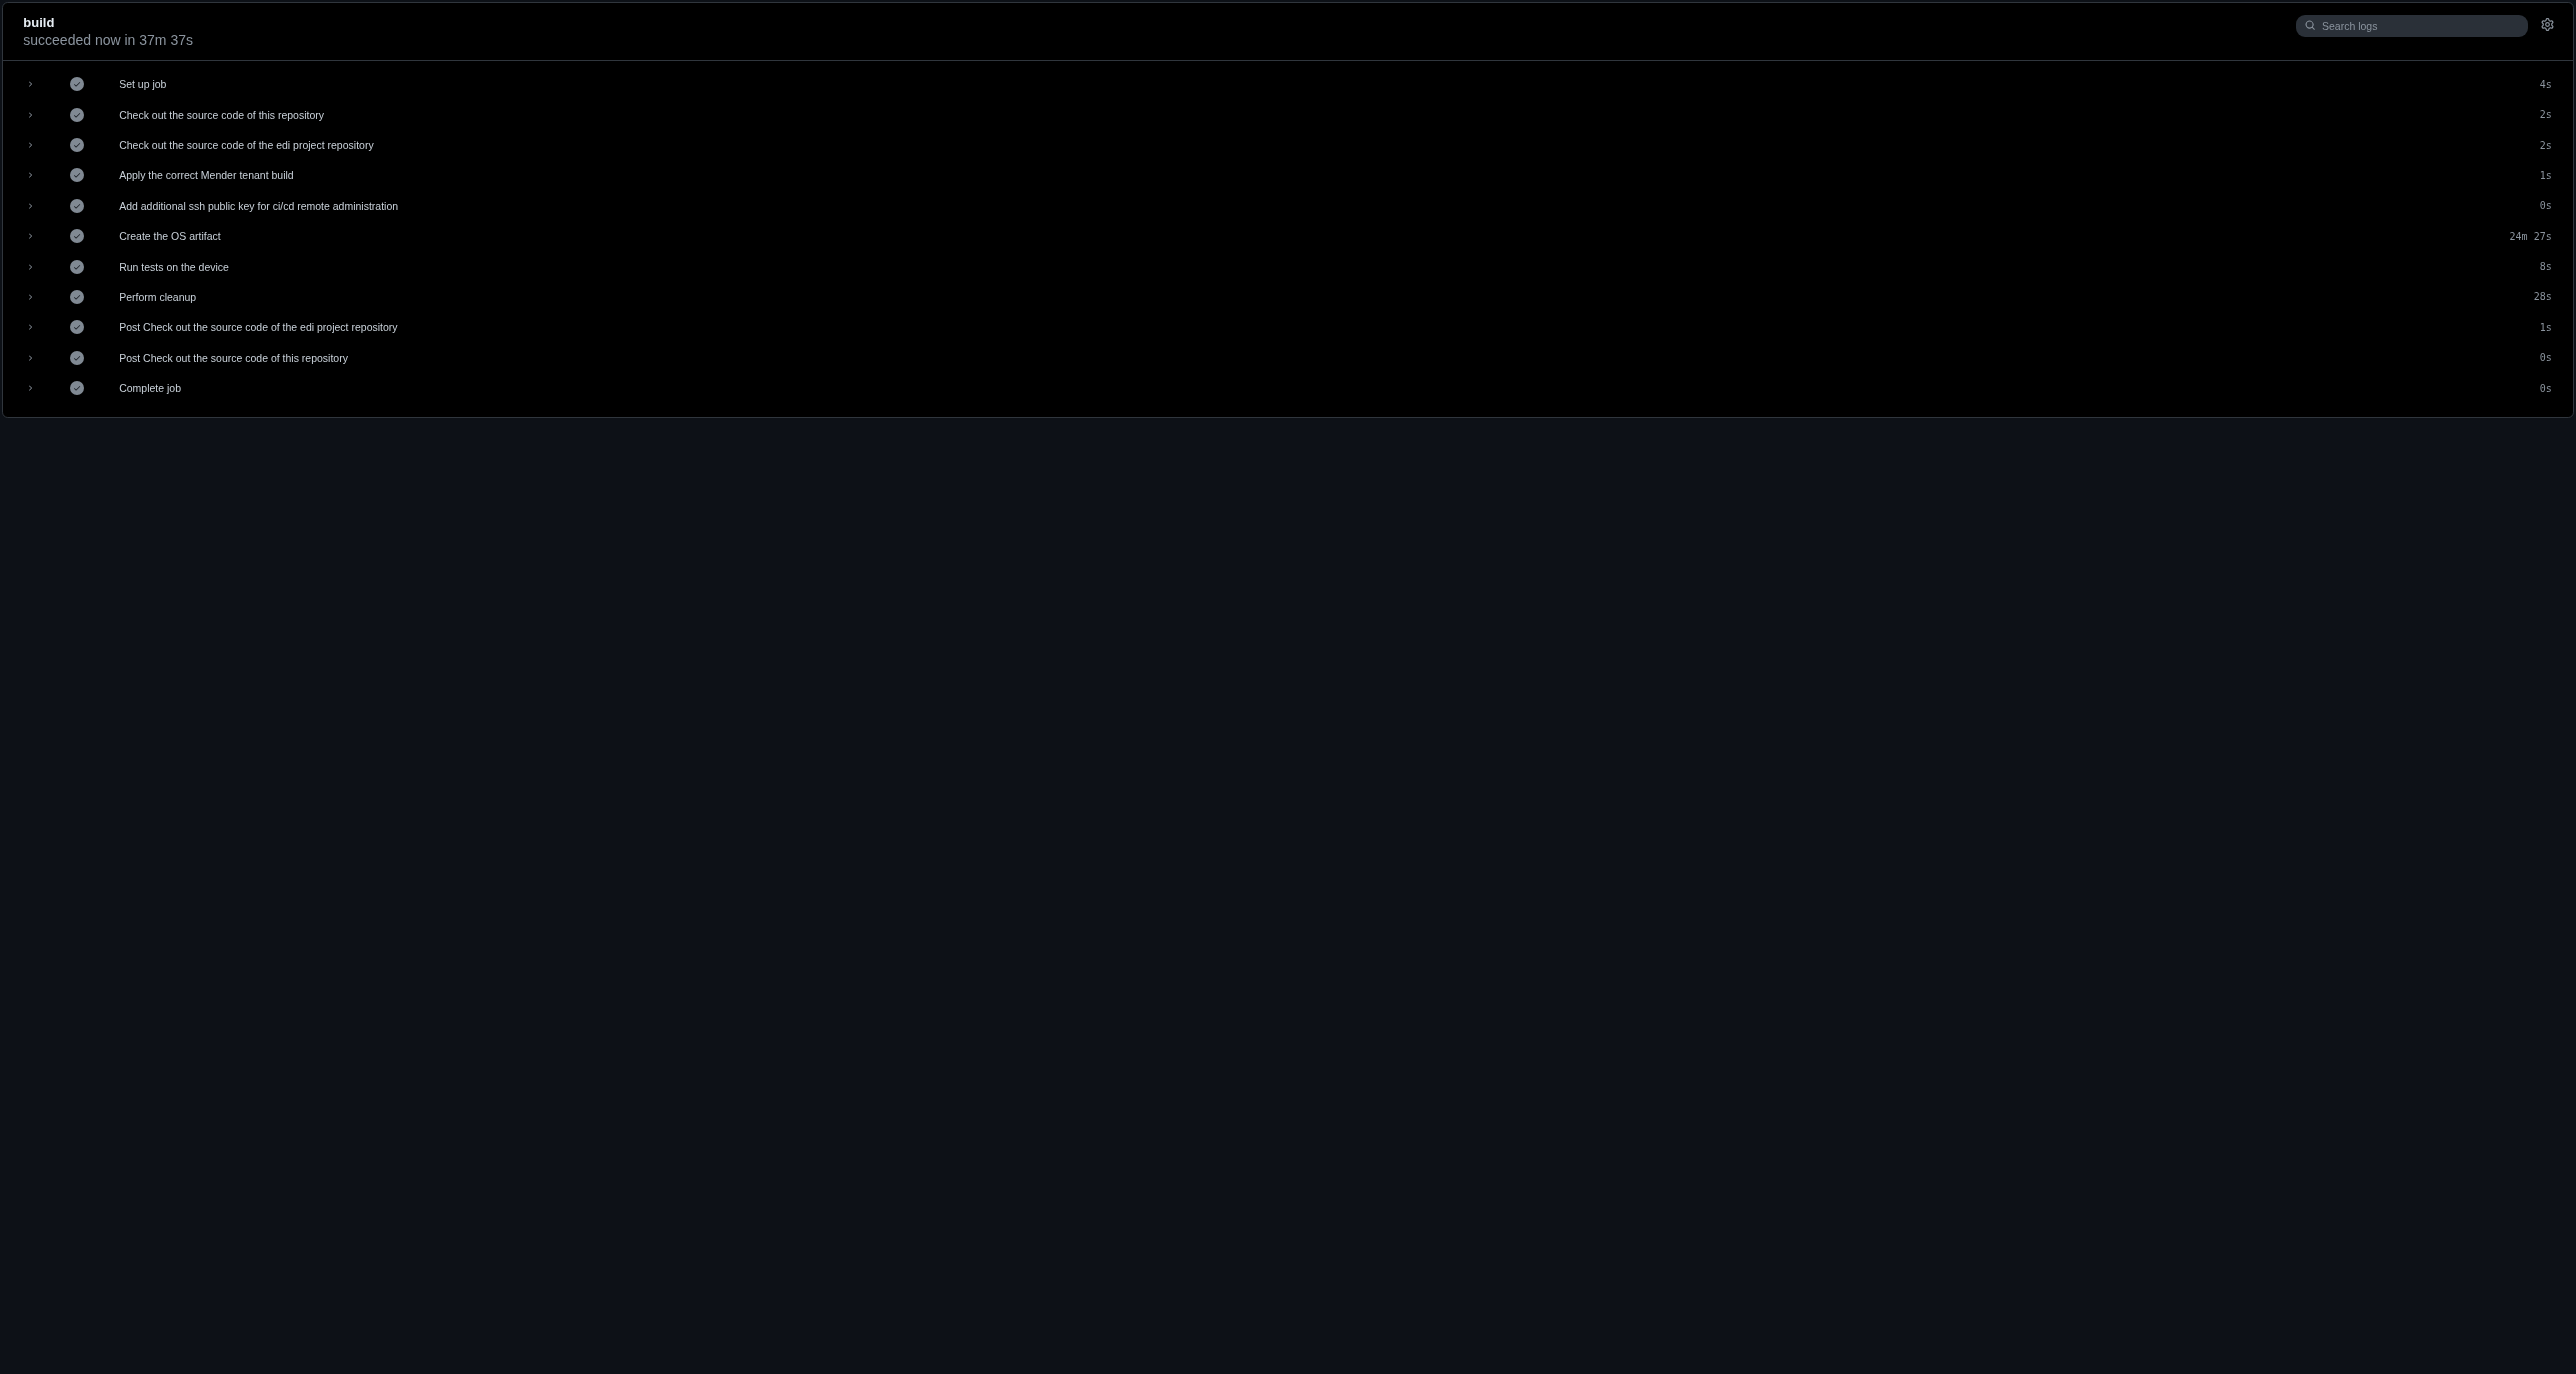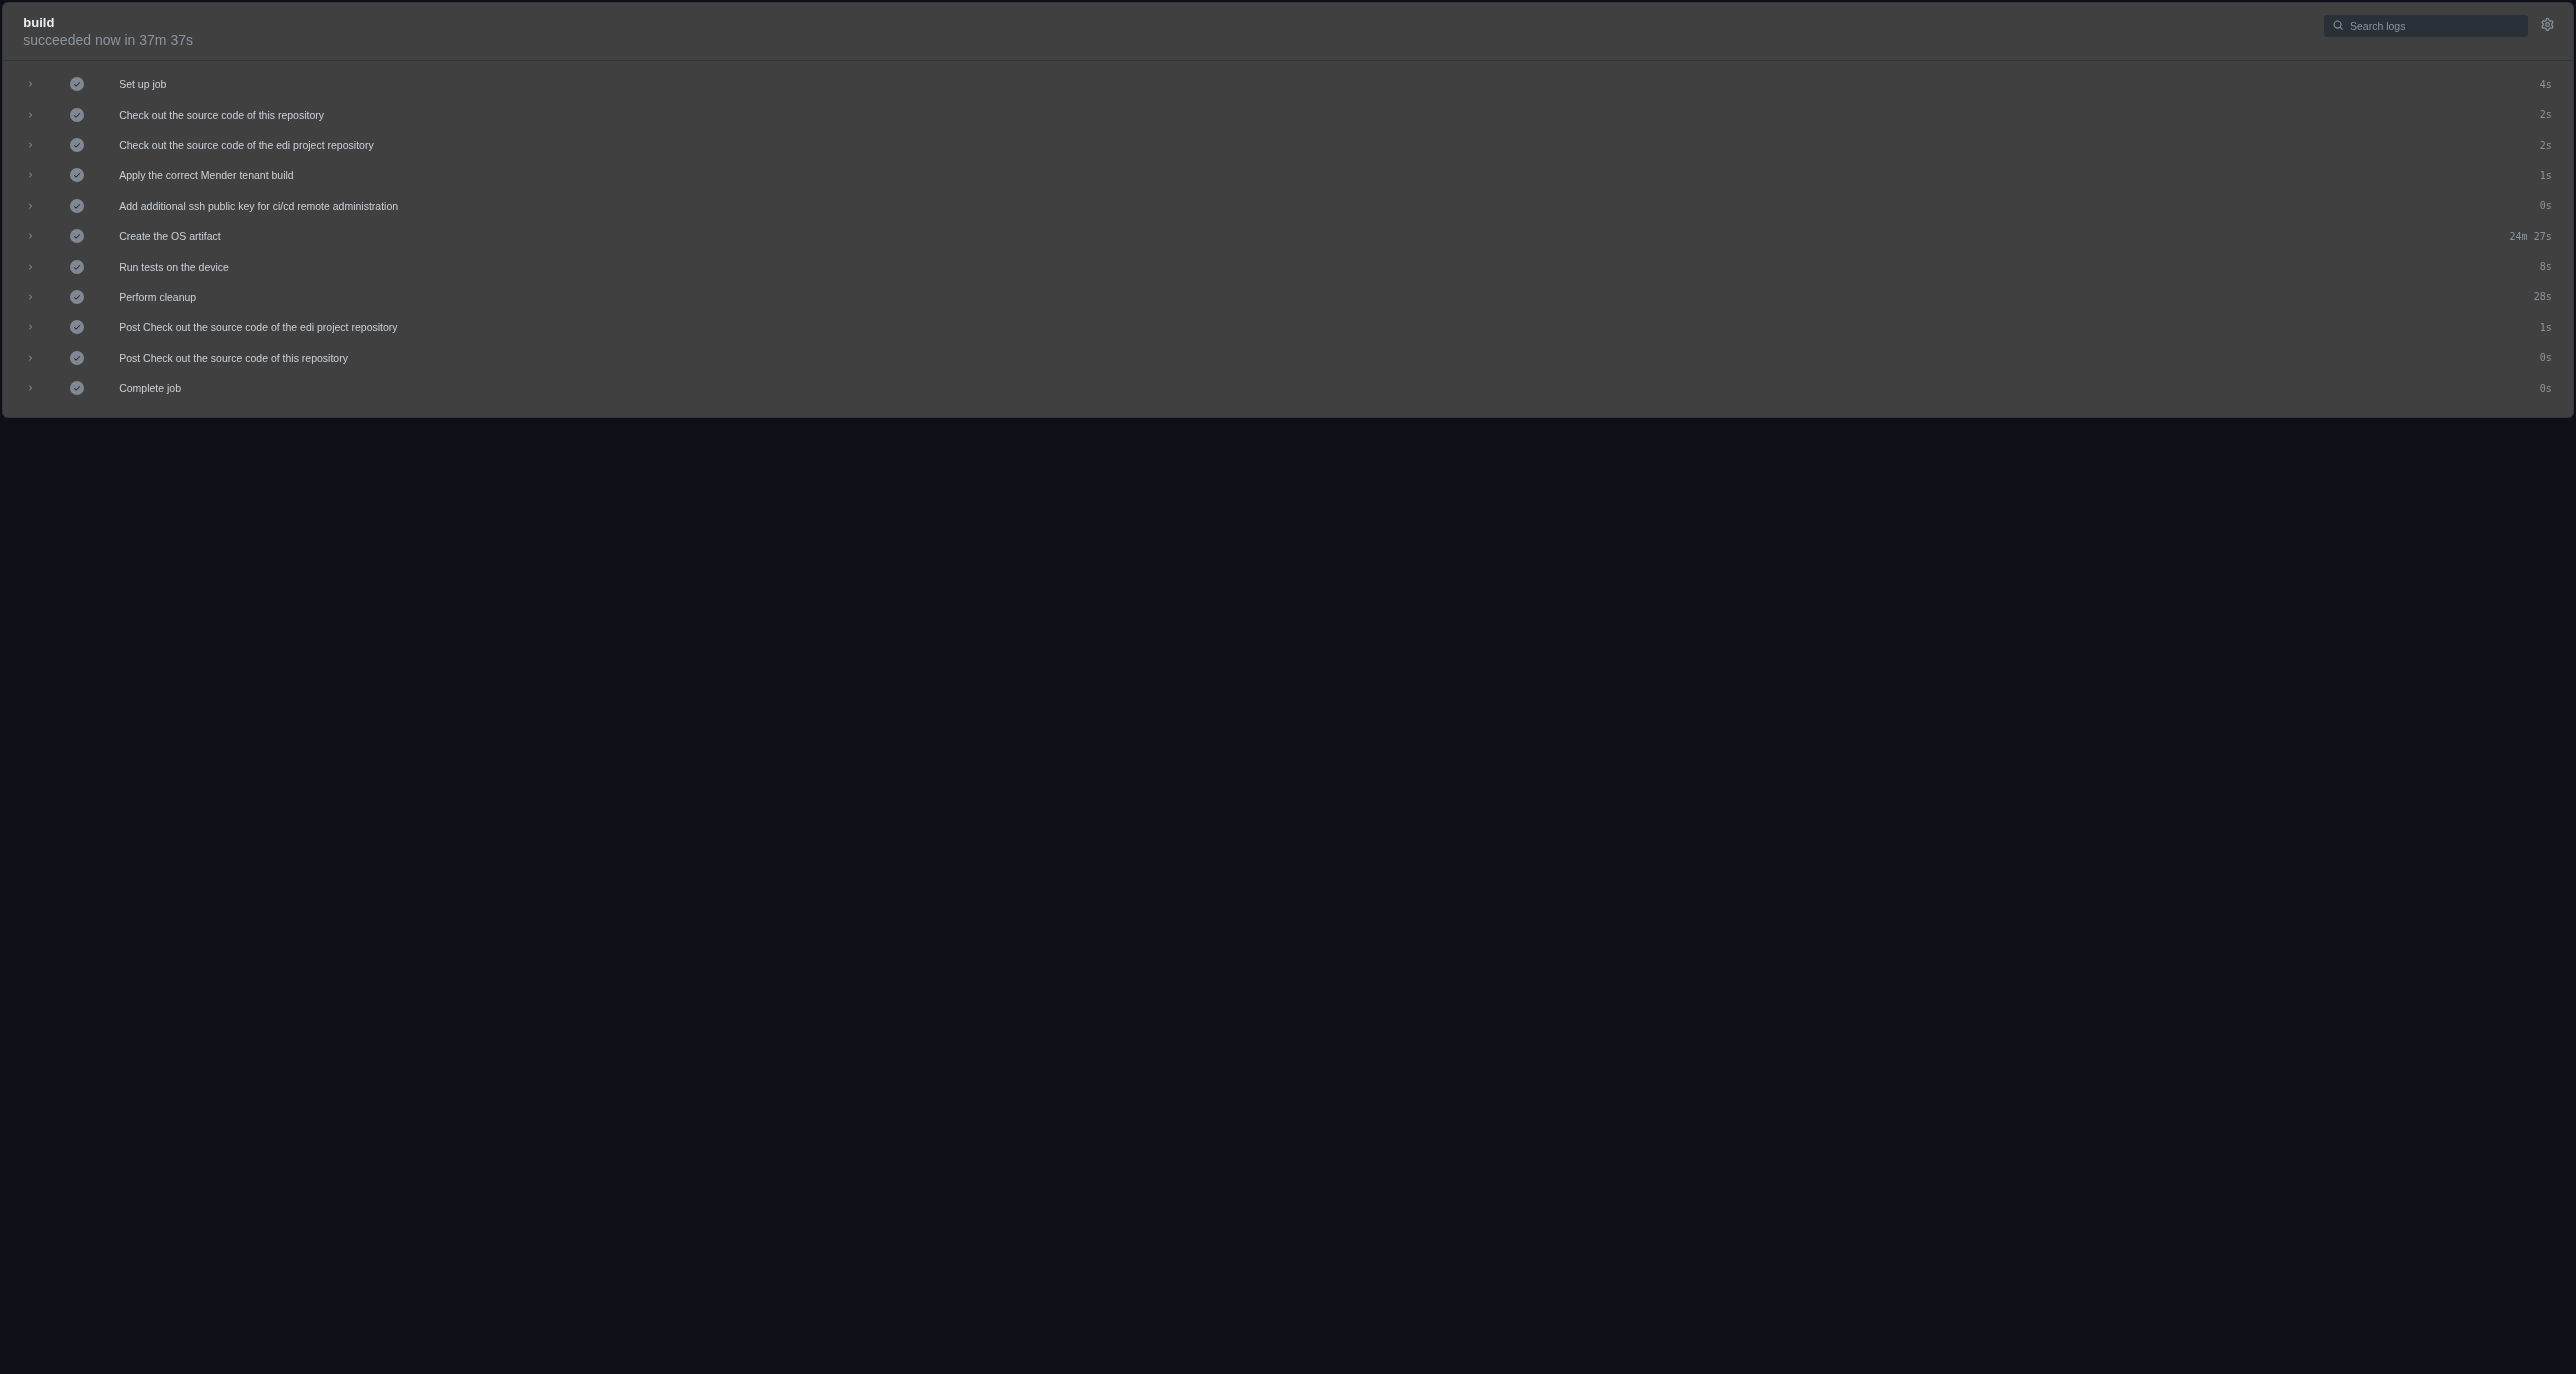--- a/index.html
+++ b/index.html
@@ -7,21 +7,21 @@
       padding: 0;
       box-sizing: border-box;
     }
     body {
       background: #0d1117;
       font-family: -apple-system, BlinkMacSystemFont, "Segoe UI", Helvetica, Arial, sans-serif;
       padding: 2.3px;
       min-height: 100vh;
     }
     .panel {
-      background: #404040;
+      background: #000000;
       border: 0.6px solid #30363d;
       border-radius: 5.8px;
       overflow: hidden;
     }
     .header {
       display: flex;
       align-items: flex-start;
       justify-content: space-between;
       padding: 11.7px 16.3px 11.7px 20px;
       border-bottom: 0.6px solid #30363d;
@@ -42,23 +42,23 @@
     }
     .header-right {
       display: flex;
       align-items: center;
       gap: 10.5px;
     }
     .search-wrap {
       display: flex;
       align-items: center;
       background: #2a3038;
-      border-radius: 3px;
+      border-radius: 9px;
       padding: 4.7px 8.2px;
-      width: 204px;
+      width: 232px;
     }
     .search-wrap svg {
       flex-shrink: 0;
     }
     .search-input {
       background: transparent;
       border: none;
       outline: none;
       color: #c9d1d9;
       font-size: 10.5px;

